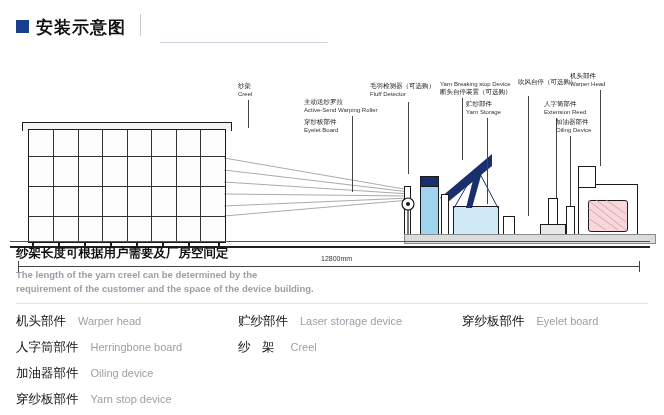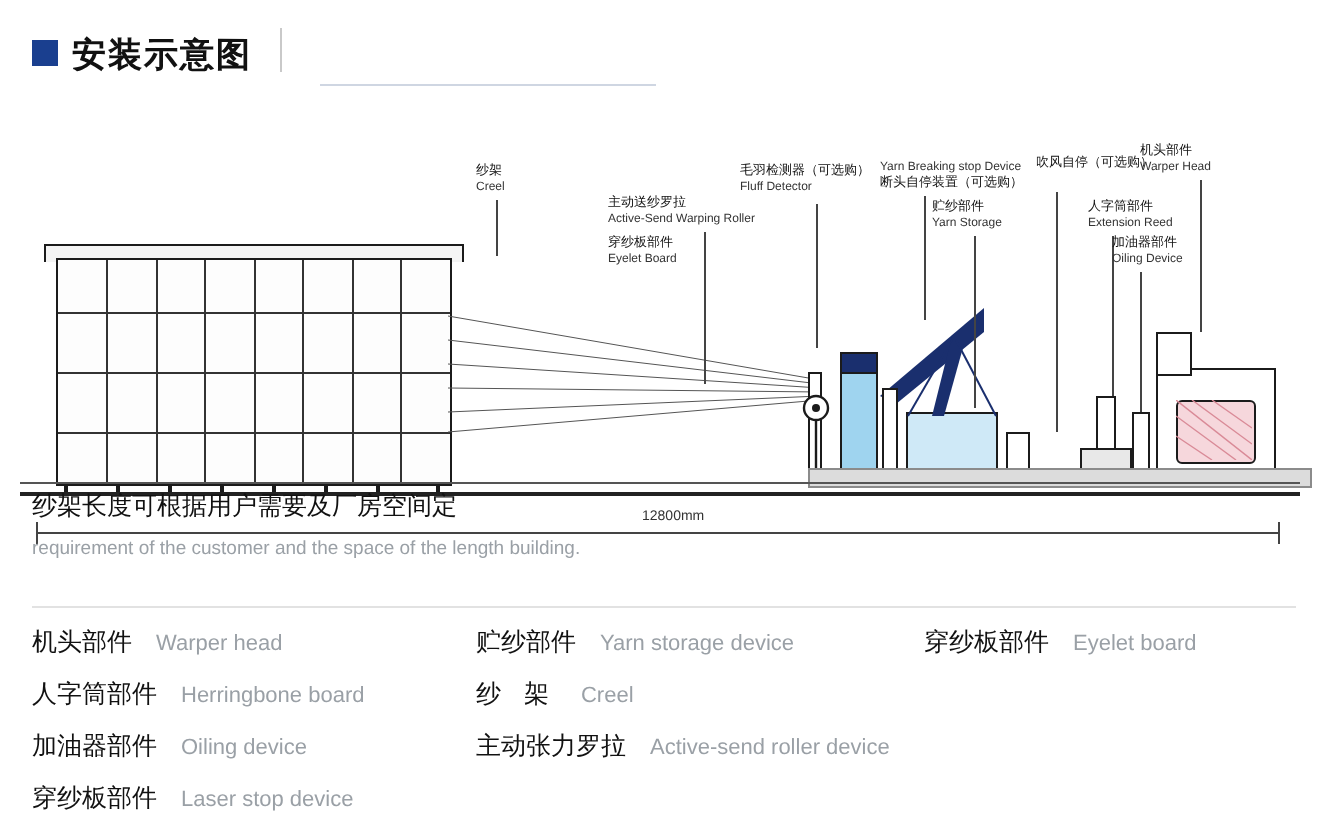--- a/index.html
+++ b/index.html
@@ -89,21 +89,21 @@
   
   .lbl{
     position:absolute;font-size:6px;line-height:8px;color:#111;white-space:nowrap;
   }
   .lbl .cn{display:block;font-size:6.5px;}
   .lbl .en{display:block;font-size:6px;color:#333;}
   .lead{position:absolute;background:#444;}
 
   
   .note{
-    position:absolute;left:16px;top:245px;width:630px;
+    position:absolute;left:16px;top:245px;width:630px;font-weight:bold;
   }
   .note-cn{font-size:12.5px;color:#111;}
   .note-en{margin-top:6px;font-size:9.5px;line-height:14px;color:#9aa0a6;}
 
   .hr{
     position:absolute;left:16px;top:303px;width:632px;height:1px;background:#e2e2e2;
   }
 
   
   .legend{
@@ -275,36 +275,37 @@
   <div class="lbl" style="left:570px;top:16px;">
     <span class="cn">机头部件</span>
     <span class="en">Warper Head</span>
   </div>
 
 </div>
 
 <div class="note">
   <div class="note-cn">纱架长度可根据用户需要及厂房空间定</div>
   <div class="note-en">
-    <div>requirement of the customer and the space of the length building.</div>
+    <div>The length of the yarn creel can be determined by the</div>
+    <div>requirement of the customer and the space of the device building.</div>
   </div>
 </div>
 
 <div class="hr"></div>
 
 <div class="legend">
 
   <div class="lgrow">
     <div class="lgcell c1">
       <span class="lg-cn">机头部件</span>
       <span class="lg-en">Warper head</span>
     </div>
     <div class="lgcell c2">
       <span class="lg-cn">贮纱部件</span>
-      <span class="lg-en">Yarn storage device</span>
+      <span class="lg-en">Laser storage device</span>
     </div>
     <div class="lgcell c3">
       <span class="lg-cn">穿纱板部件</span>
       <span class="lg-en">Eyelet board</span>
     </div>
   </div>
 
   <div class="lgrow">
     <div class="lgcell c1">
       <span class="lg-cn">人字筒部件</span>
@@ -314,34 +315,30 @@
       <span class="lg-cn spaced">纱  架</span>
       <span class="lg-en">Creel</span>
     </div>
   </div>
 
   <div class="lgrow">
     <div class="lgcell c1">
       <span class="lg-cn">加油器部件</span>
       <span class="lg-en">Oiling device</span>
     </div>
-    <div class="lgcell c2">
-      <span class="lg-cn">主动张力罗拉</span>
-      <span class="lg-en">Active-send roller device</span>
-    </div>
     <div class="lgcell c3">
       <span class="lg-cn"></span>
       <span class="lg-en"></span>
     </div>
   </div>
 
   <div class="lgrow">
     <div class="lgcell c1">
       <span class="lg-cn">穿纱板部件</span>
-      <span class="lg-en">Laser stop device</span>
+      <span class="lg-en">Yarn stop device</span>
     </div>
     <div class="lgcell c2">
       <span class="lg-cn"></span>
       <span class="lg-en"></span>
     </div>
     <div class="lgcell c3">
       <span class="lg-cn"></span>
       <span class="lg-en"></span>
     </div>
   </div>

